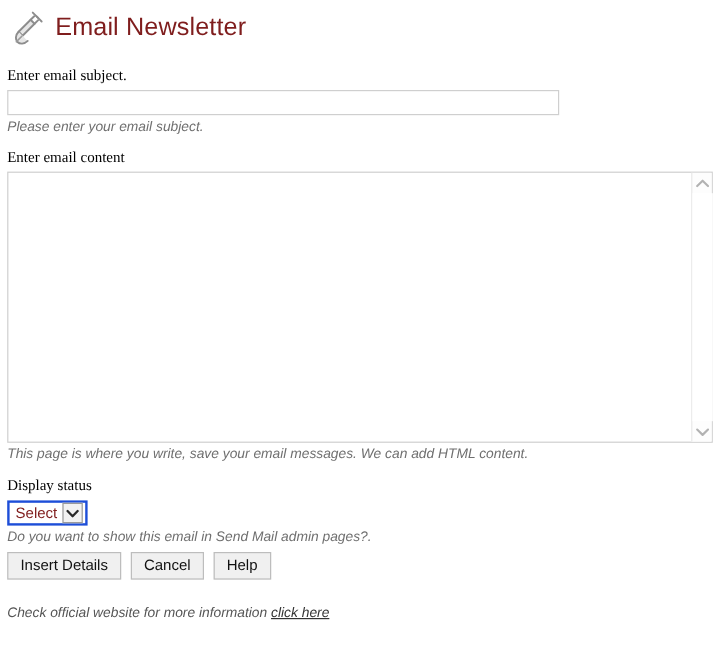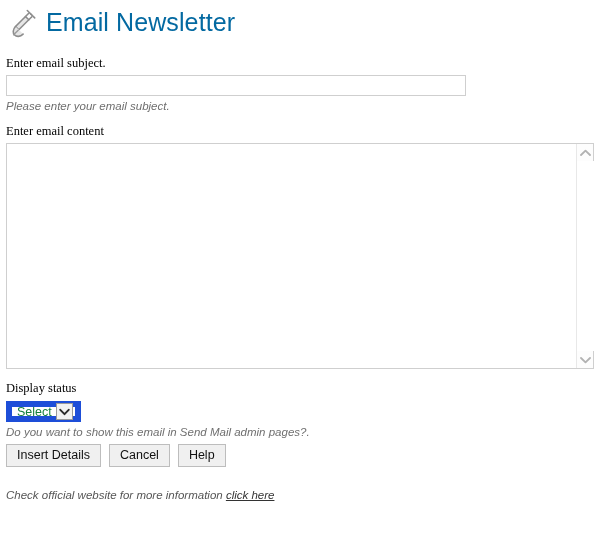--- a/index.html
+++ b/index.html
@@ -29,23 +29,23 @@
     padding: 4px 0 0 6px;
     height: 40px;
   }
   .plug-icon {
     width: 32px;
     height: 32px;
     flex: 0 0 32px;
     display: block;
   }
   .app-title {
-    font-size: 25px;
+    font-size: 21px;
     font-weight: 400;
-    color: #0369a1;
+    color: #7f1d1d;
     line-height: 1;
     letter-spacing: 0.1px;
   }
 
   
   .section-heading {
     font-size: 13px;
     font-weight: bold;
     color: #1a1a1a;
     margin: 9px 0 0 6px;
@@ -133,25 +133,25 @@
     width: 17px;
     background: #ffffff;
   }
 
   
   .select-row { margin: 5px 0 0 6px; }
   .fake-select {
     display: inline-flex;
     align-items: center;
     height: 21px;
-    border: 6px solid #1d4ed8;
+    border: 2px solid #1d4ed8;
     background: #ffffff;
     padding: 0 2px 0 5px;
     font-size: 12.5px;
-    color: #15803d;
+    color: #7f1d1d;
     cursor: default;
   }
   .fake-select .sel-value { padding-right: 4px; }
   .sel-arrow-box {
     width: 17px;
     height: 17px;
     border: 1px solid #9a9a9a;
     background: #f2f2f2;
     display: flex;
     align-items: center;
@@ -231,20 +231,21 @@
         </svg>
       </div>
       <div class="scroll-track"></div>
       <div class="scroll-arrow">
         <svg width="11" height="8" viewBox="0 0 11 8" aria-hidden="true">
           <path d="M1 2 L5.5 6.4 L10 2" fill="none" stroke="#b2b2b2" stroke-width="1.8" stroke-linecap="round" stroke-linejoin="round"></path>
         </svg>
       </div>
     </div>
   </div>
+  <div class="hint">This page is where you write, save your email messages. We can add HTML content.</div>
 
   <div class="field-label tight">Display status</div>
   <div class="select-row">
     <span class="fake-select">
       <span class="sel-value">Select</span>
       <span class="sel-arrow-box">
         <svg width="11" height="8" viewBox="0 0 11 8" aria-hidden="true">
           <path d="M1.3 1.8 L5.5 6.2 L9.7 1.8" fill="none" stroke="#2a2a2a" stroke-width="1.9" stroke-linecap="round" stroke-linejoin="round"></path>
         </svg>
       </span>

